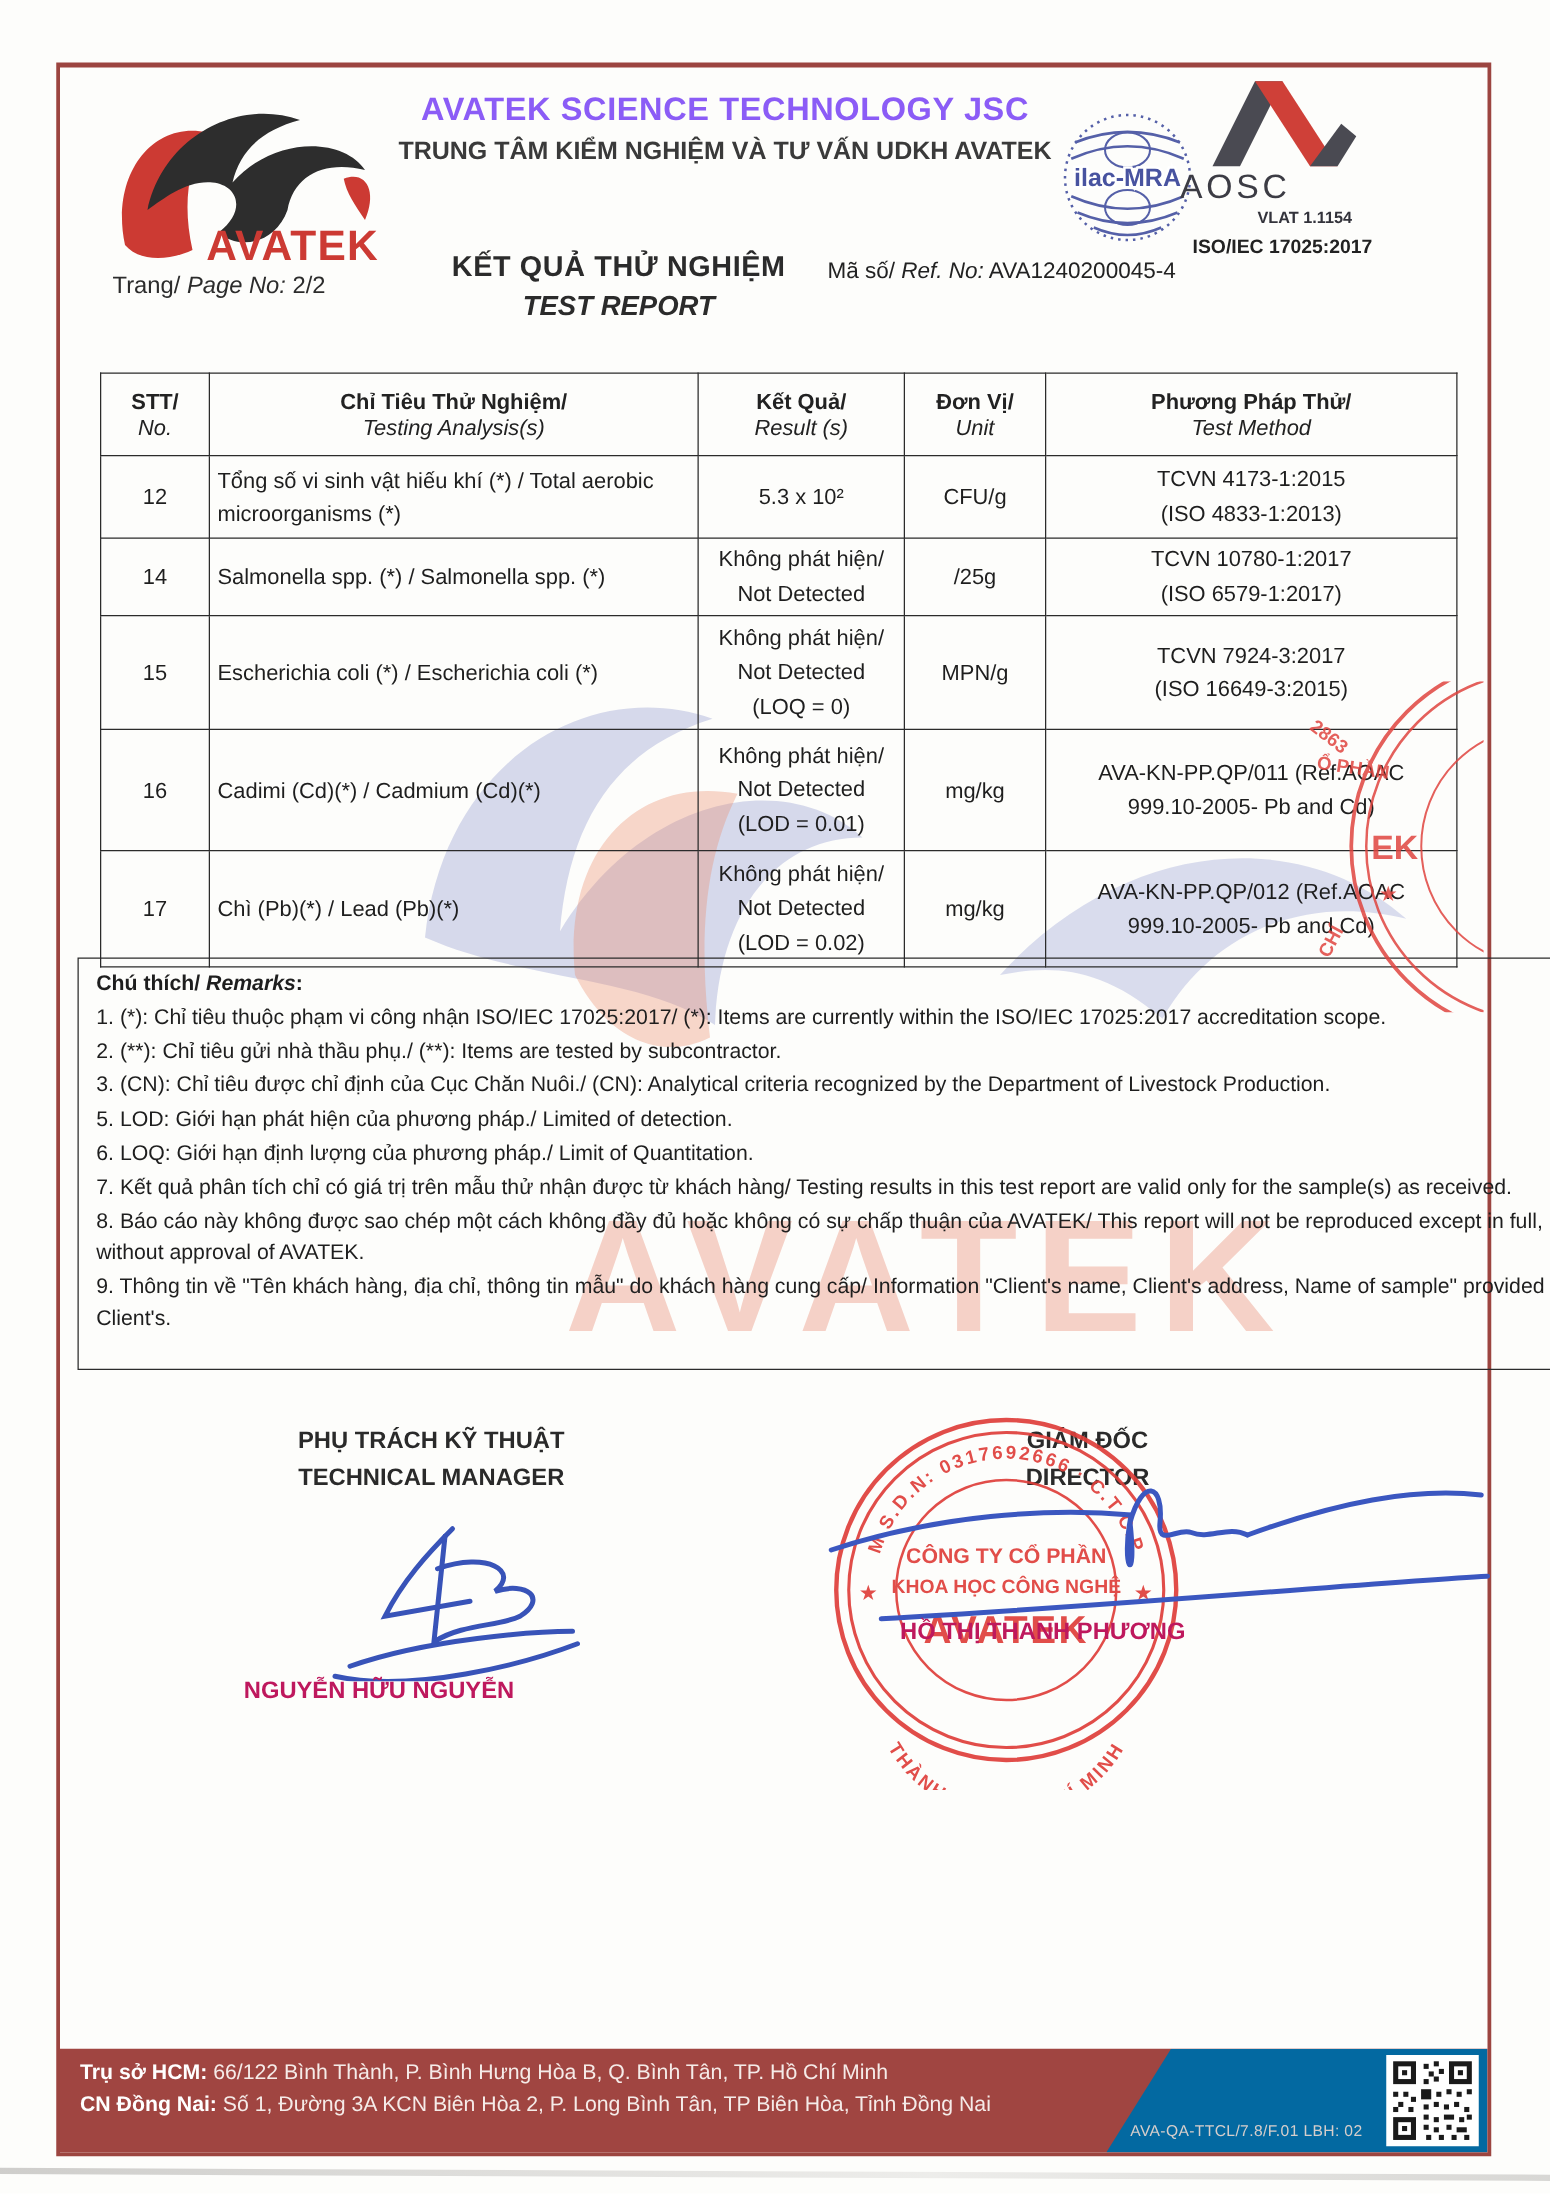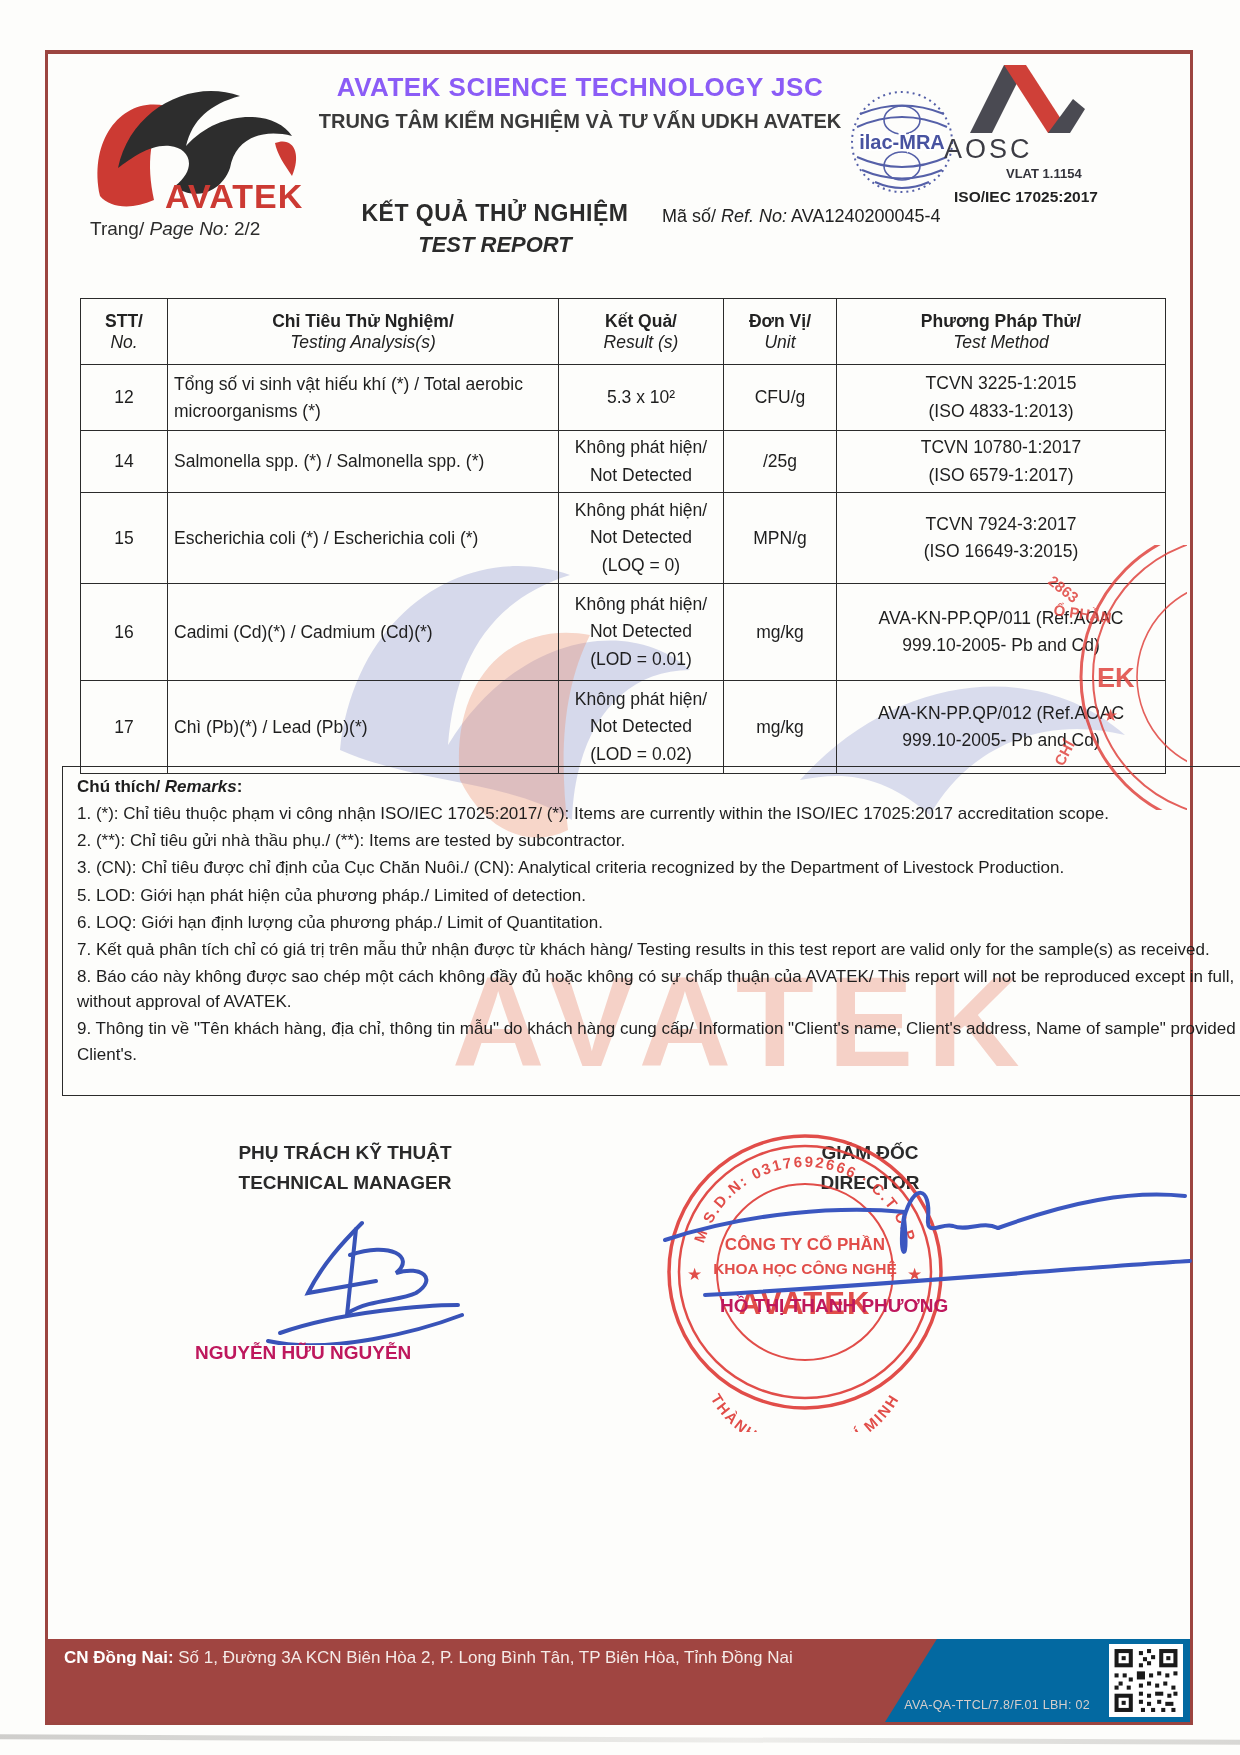--- a/index.html
+++ b/index.html
@@ -160,21 +160,21 @@
           </th>
     </tr>
     <tr style="height:66px">
       <td class="c">12</td>
       <td class="name">Tổng số vi sinh vật hiếu khí (*) / Total aerobic microorganisms (*)</td>
       <td class="c">
             <span class="rline">5.3 x 10²</span>
           </td>
       <td class="c">CFU/g</td>
       <td class="c">
-            <span class="rline">TCVN 3225-1:2015</span>
+            <span class="rline">TCVN 4173-1:2015</span>
             <span class="rline">(ISO 4833-1:2013)</span>
           </td>
     </tr>
     <tr style="height:62px">
       <td class="c">14</td>
       <td class="name">Salmonella spp. (*) / Salmonella spp. (*)</td>
       <td class="c">
             <span class="rline">Không phát hiện/</span>
             <span class="rline">Not Detected</span>
           </td>
@@ -304,20 +304,21 @@
       <path d="M55,135 C250,124 450,106 540,101"></path>
     </g>
   </svg>
   <div class="sig-name" style="left:720px;top:1295px;width:310px;">HỒ THỊ THANH PHƯƠNG</div>
 
   <div class="footer-band">
     <div class="footer-dark">
       <div class="doc-code">AVA-QA-TTCL/7.8/F.01 LBH: 02</div>
     </div>
     <div class="footer-lines">
+      <div><b>Trụ sở HCM:</b><span> 66/122 Bình Thành, P. Bình Hưng Hòa B, Q. Bình Tân, TP. Hồ Chí Minh</span></div>
       <div><b>CN Đồng Nai:</b><span> Số 1, Đường 3A KCN Biên Hòa 2, P. Long Bình Tân, TP Biên Hòa, Tỉnh Đồng Nai</span></div>
     </div>
     <div class="qr">
       <svg width="68" height="67" viewBox="0 0 66 66">
         <rect width="66" height="66" fill="#fff"></rect>
         <g fill="#1a1a1a">
           <rect x="2" y="2" width="18" height="18"></rect>
             <rect x="6" y="6" width="10" height="10" fill="#fff"></rect>
             <rect x="9" y="9" width="4" height="4"></rect>
           <rect x="46" y="2" width="18" height="18"></rect>

